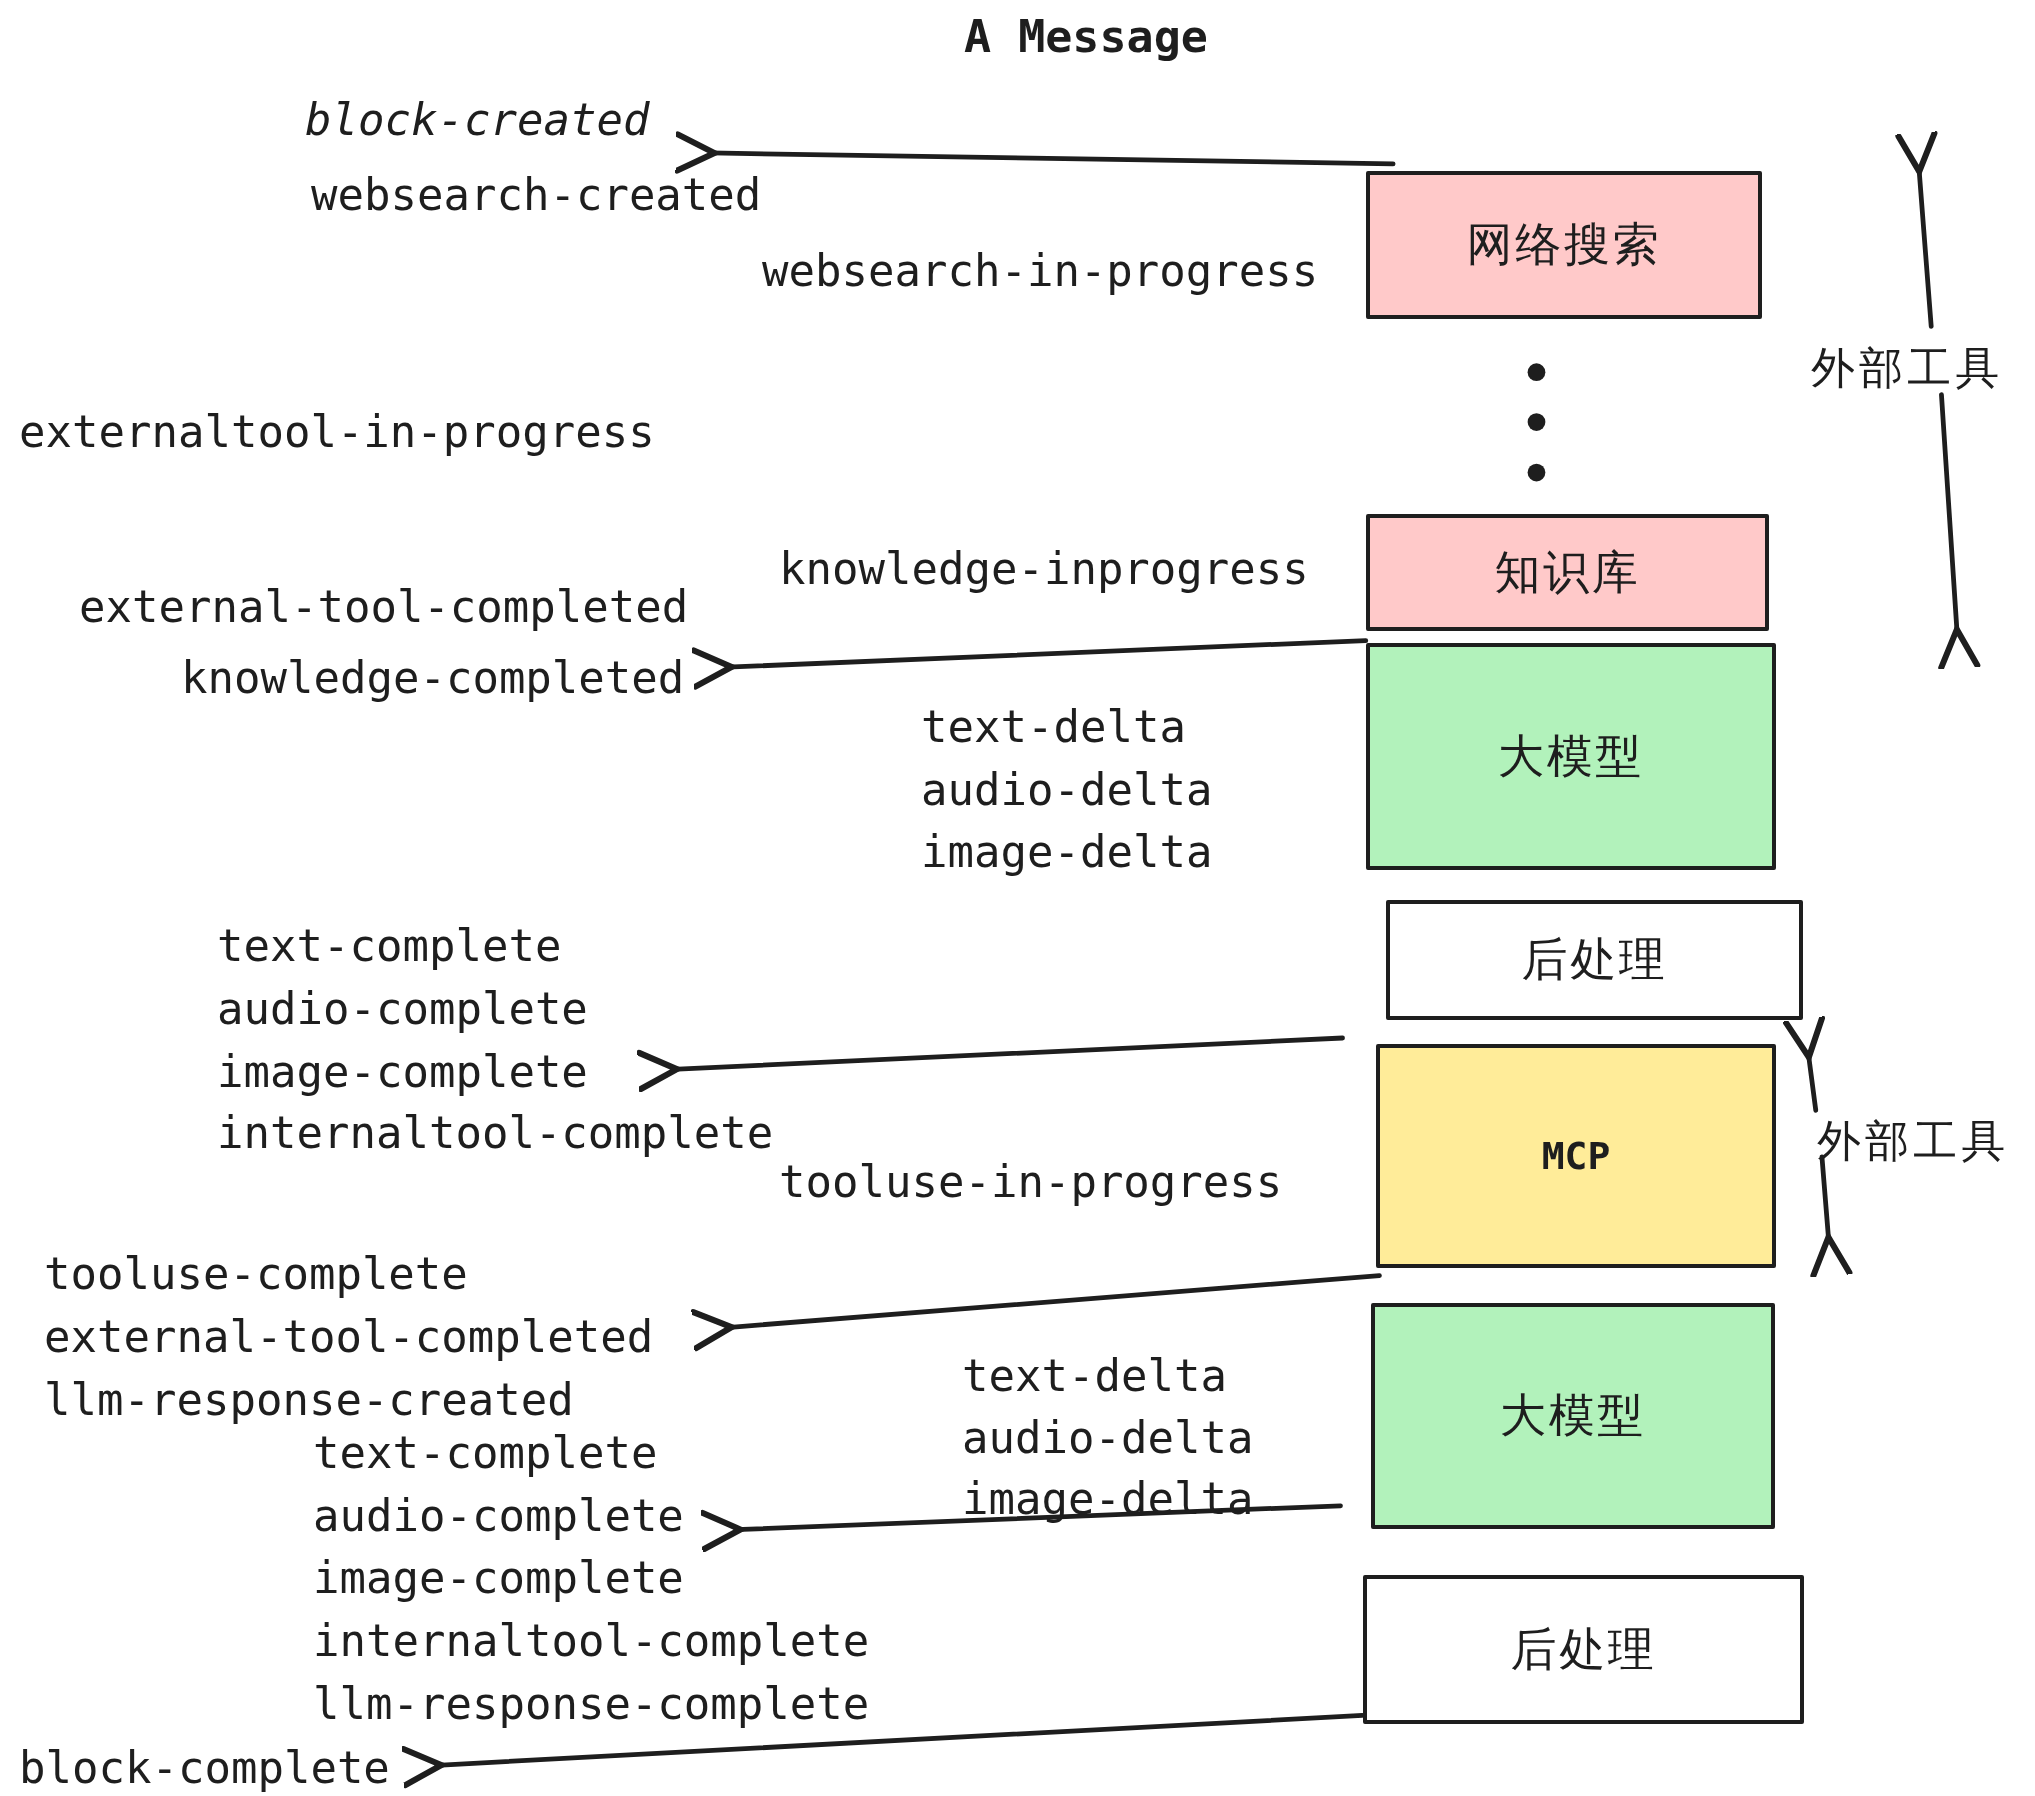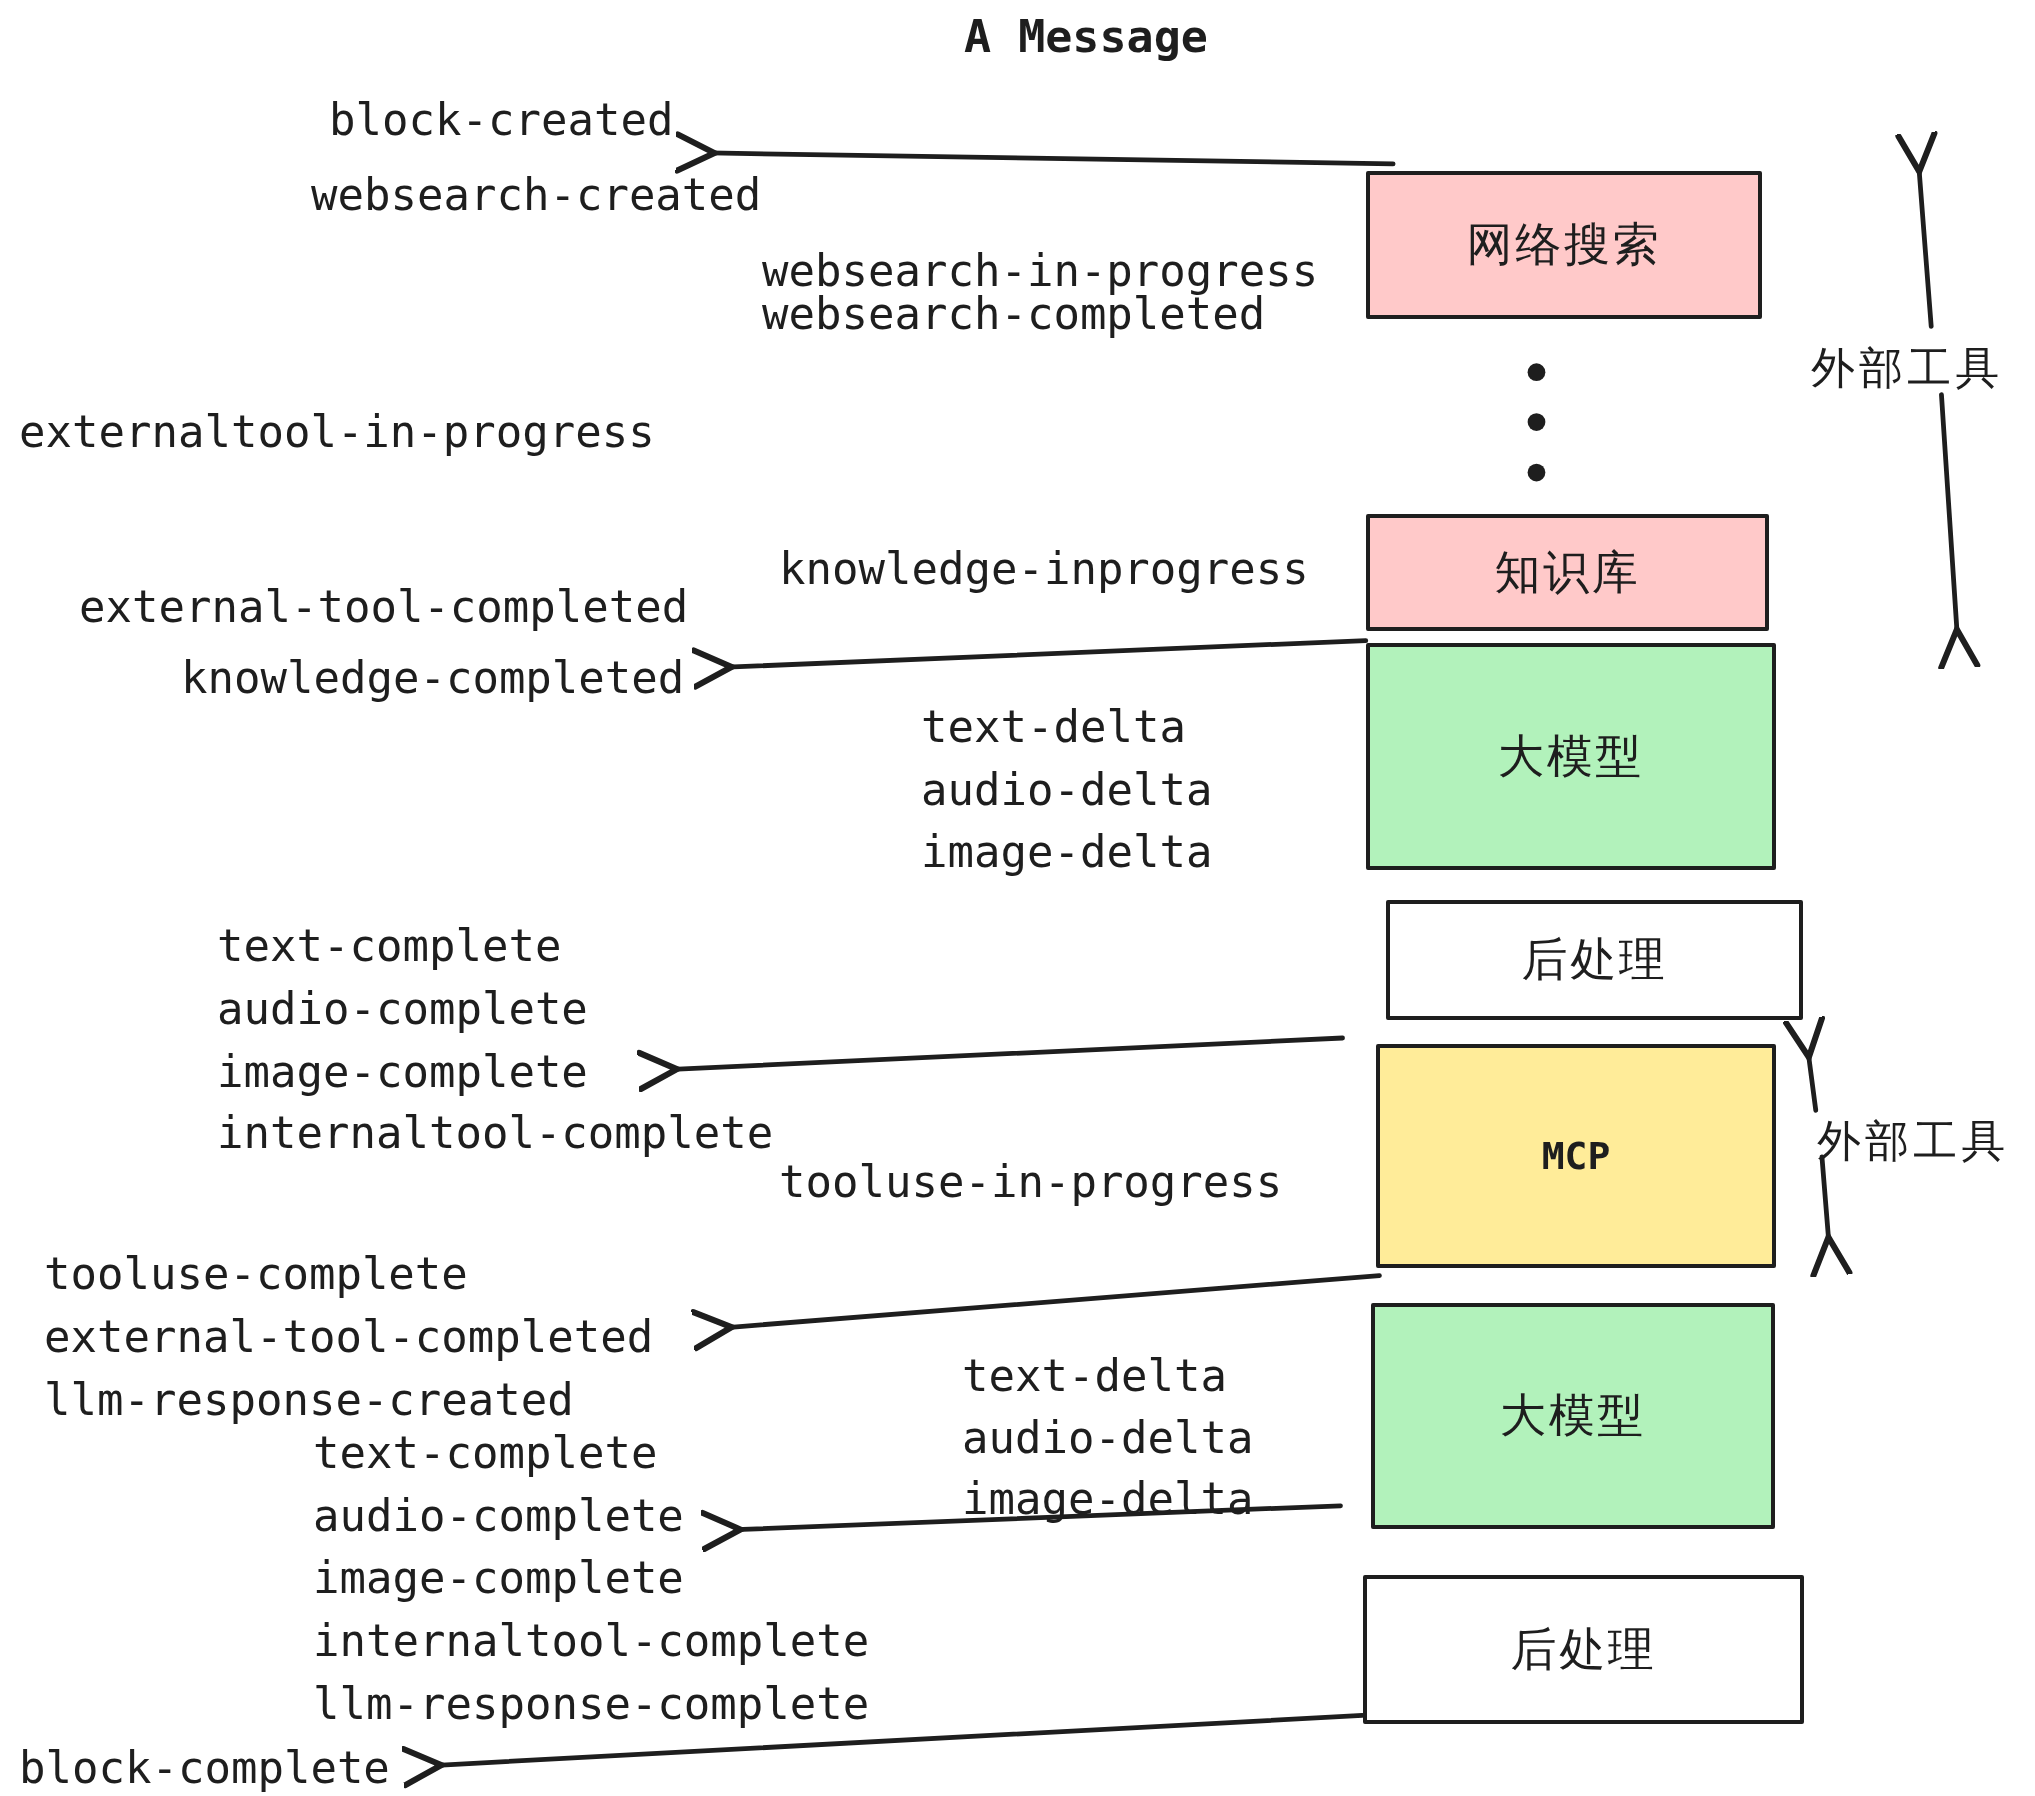--- a/index.html
+++ b/index.html
@@ -84,24 +84,23 @@
   <div class="bx f-green" style="left:1371px; top:1303px; width:404px; height:226px;">
       <span>大模型</span>
     </div>
   <div class="bx f-white" style="left:1363px; top:1575px; width:441px; height:149px;">
       <span>后处理</span>
     </div>
 
   <div class="side" style="left:1811px; top:339px;">外部工具</div>
   <div class="side" style="left:1817px; top:1112px;">外部工具</div>
 
-  <div class="ev" style="left:329px;  top:96px;">block-created</div>
+  <div class="ev" style="left:305px;  top:96px;font-style:italic;">block-created</div>
   <div class="ev" style="left:311px;  top:171px;">websearch-created</div>
   <div class="ev" style="left:762px; top:205px;margin-top:42px;">websearch-in-progress</div>
-  <div class="ev" style="left:762px; top:290px;">websearch-completed</div>
   <div class="ev" style="left:19px; top:408px;">externaltool-in-progress</div>
   <div class="ev" style="left:779px; top:545px;">knowledge-inprogress</div>
   <div class="ev" style="left:79px; top:583px;">external-tool-completed</div>
   <div class="ev" style="left:181px;  top:654px;">knowledge-completed</div>
 
   <div class="ev" style="left:921px; top:703px;">text-delta</div>
   <div class="ev" style="left:921px; top:766px;">audio-delta</div>
   <div class="ev" style="left:921px; top:828px;">image-delta</div>
 
   <div class="ev" style="left:217px; top:922px;">text-complete</div>

